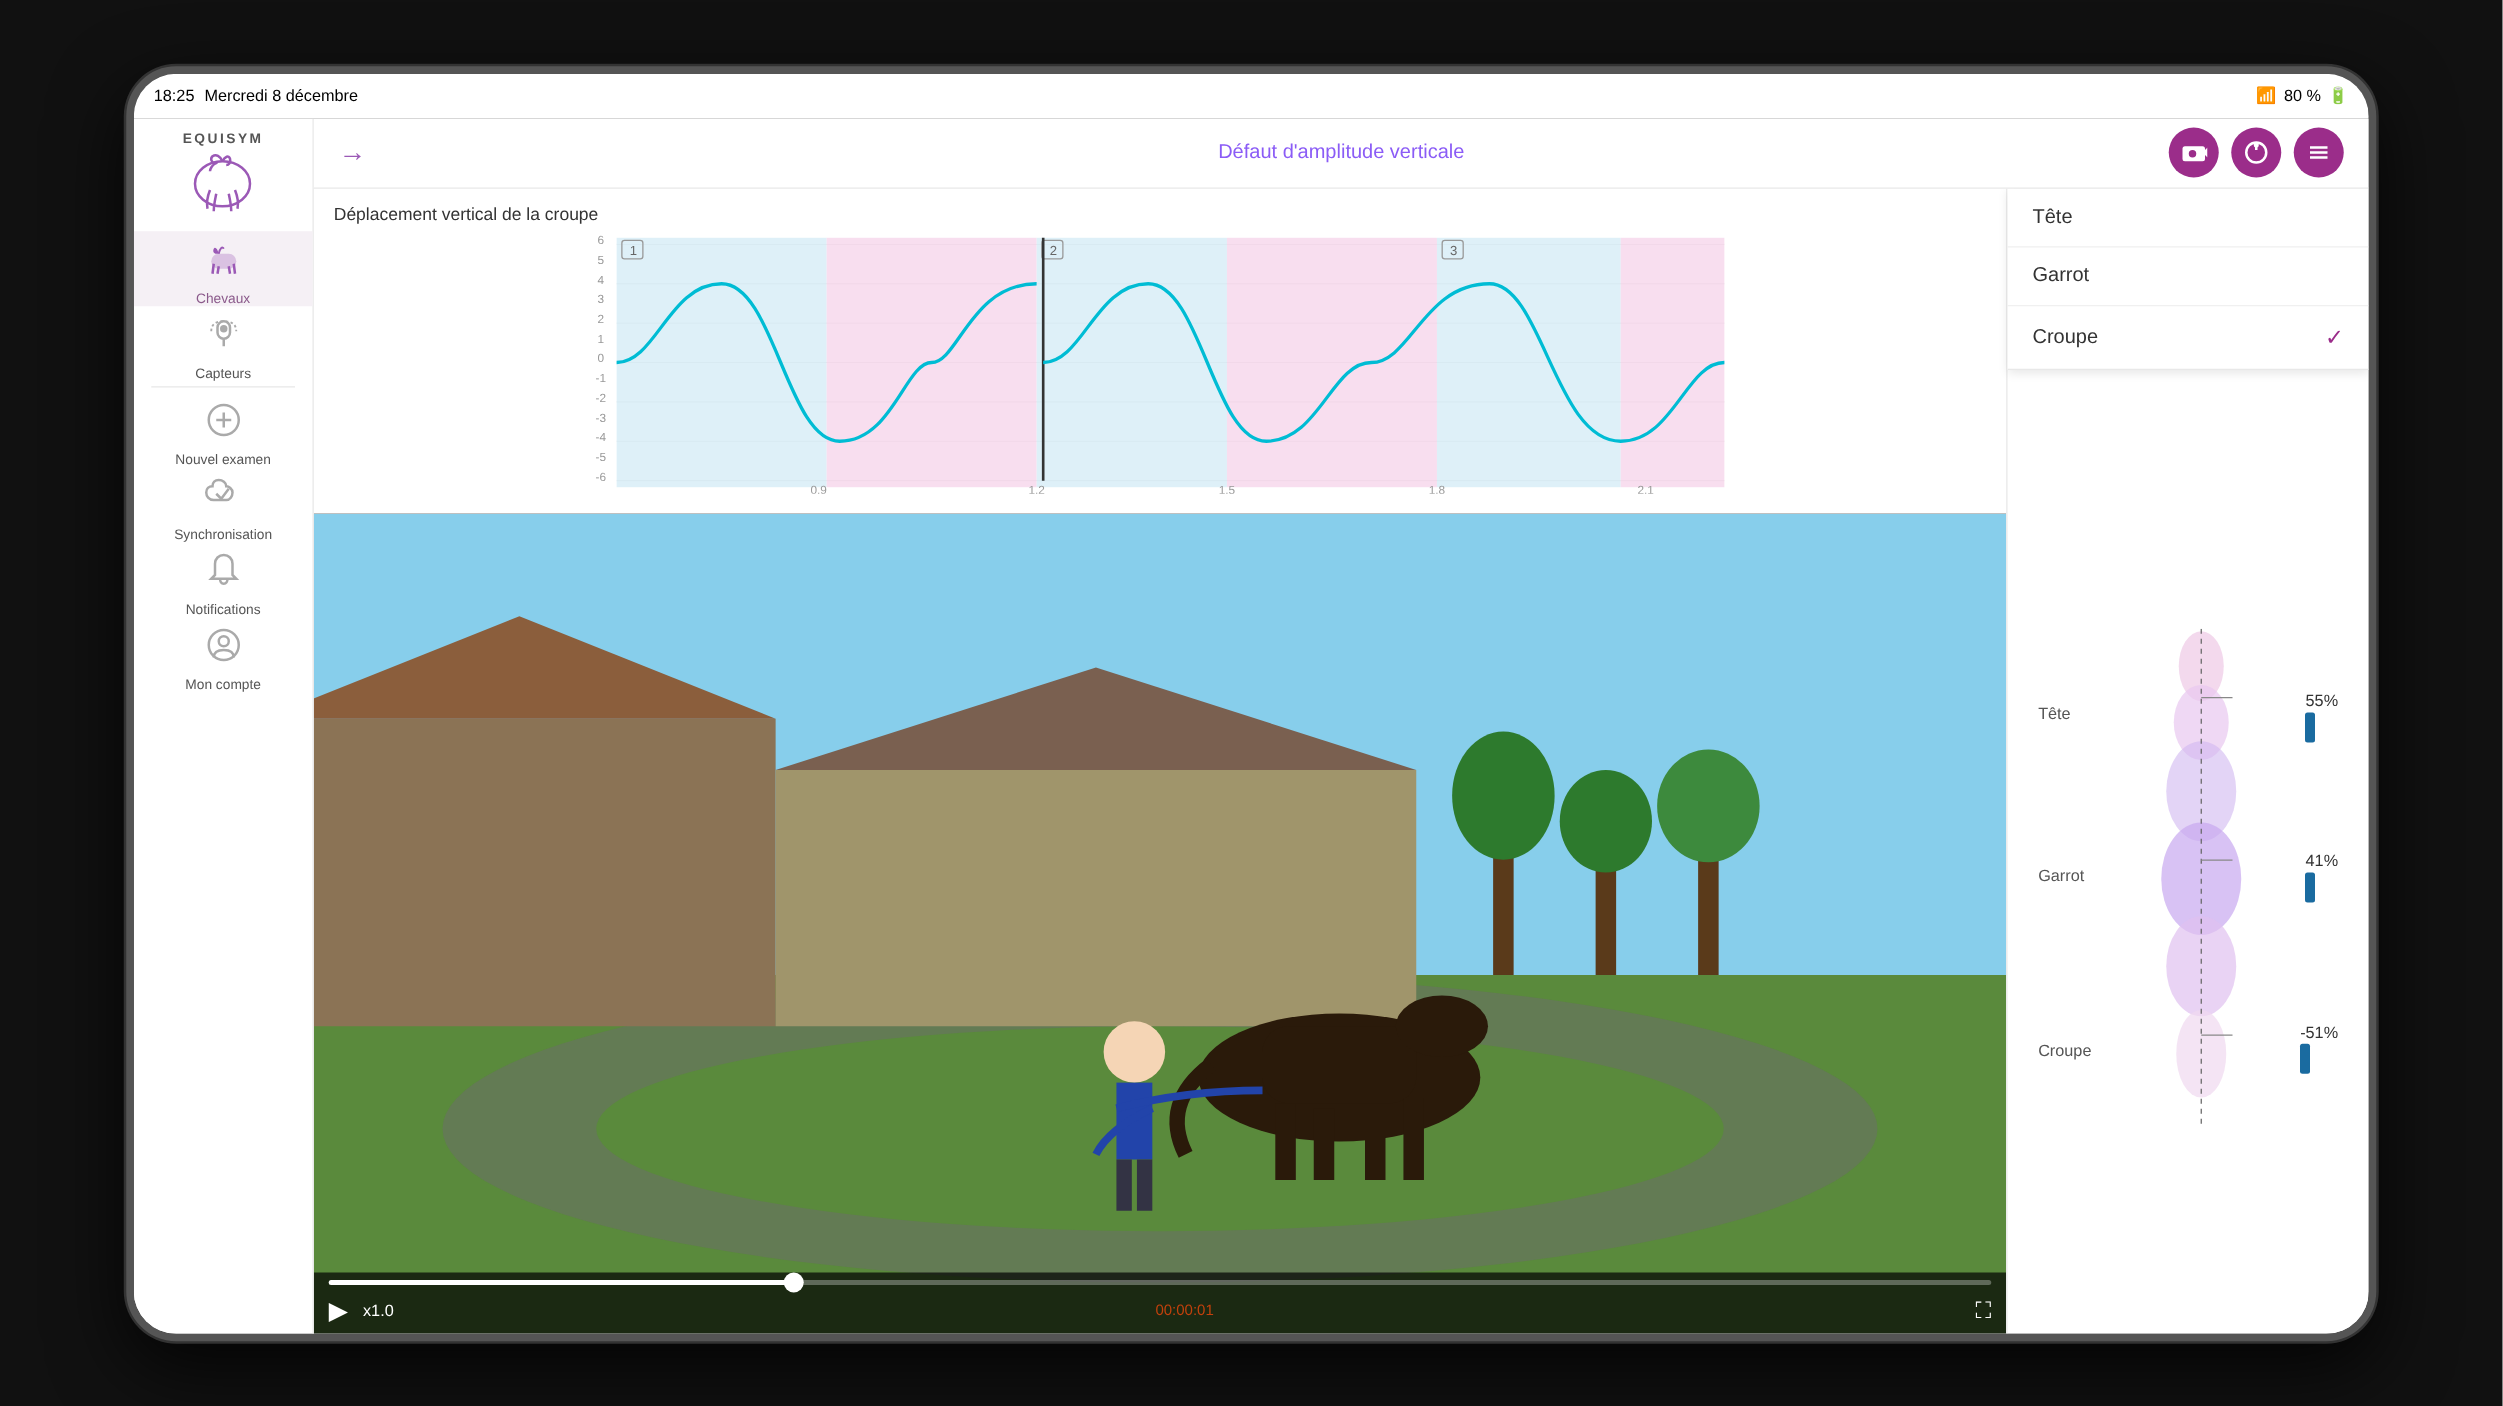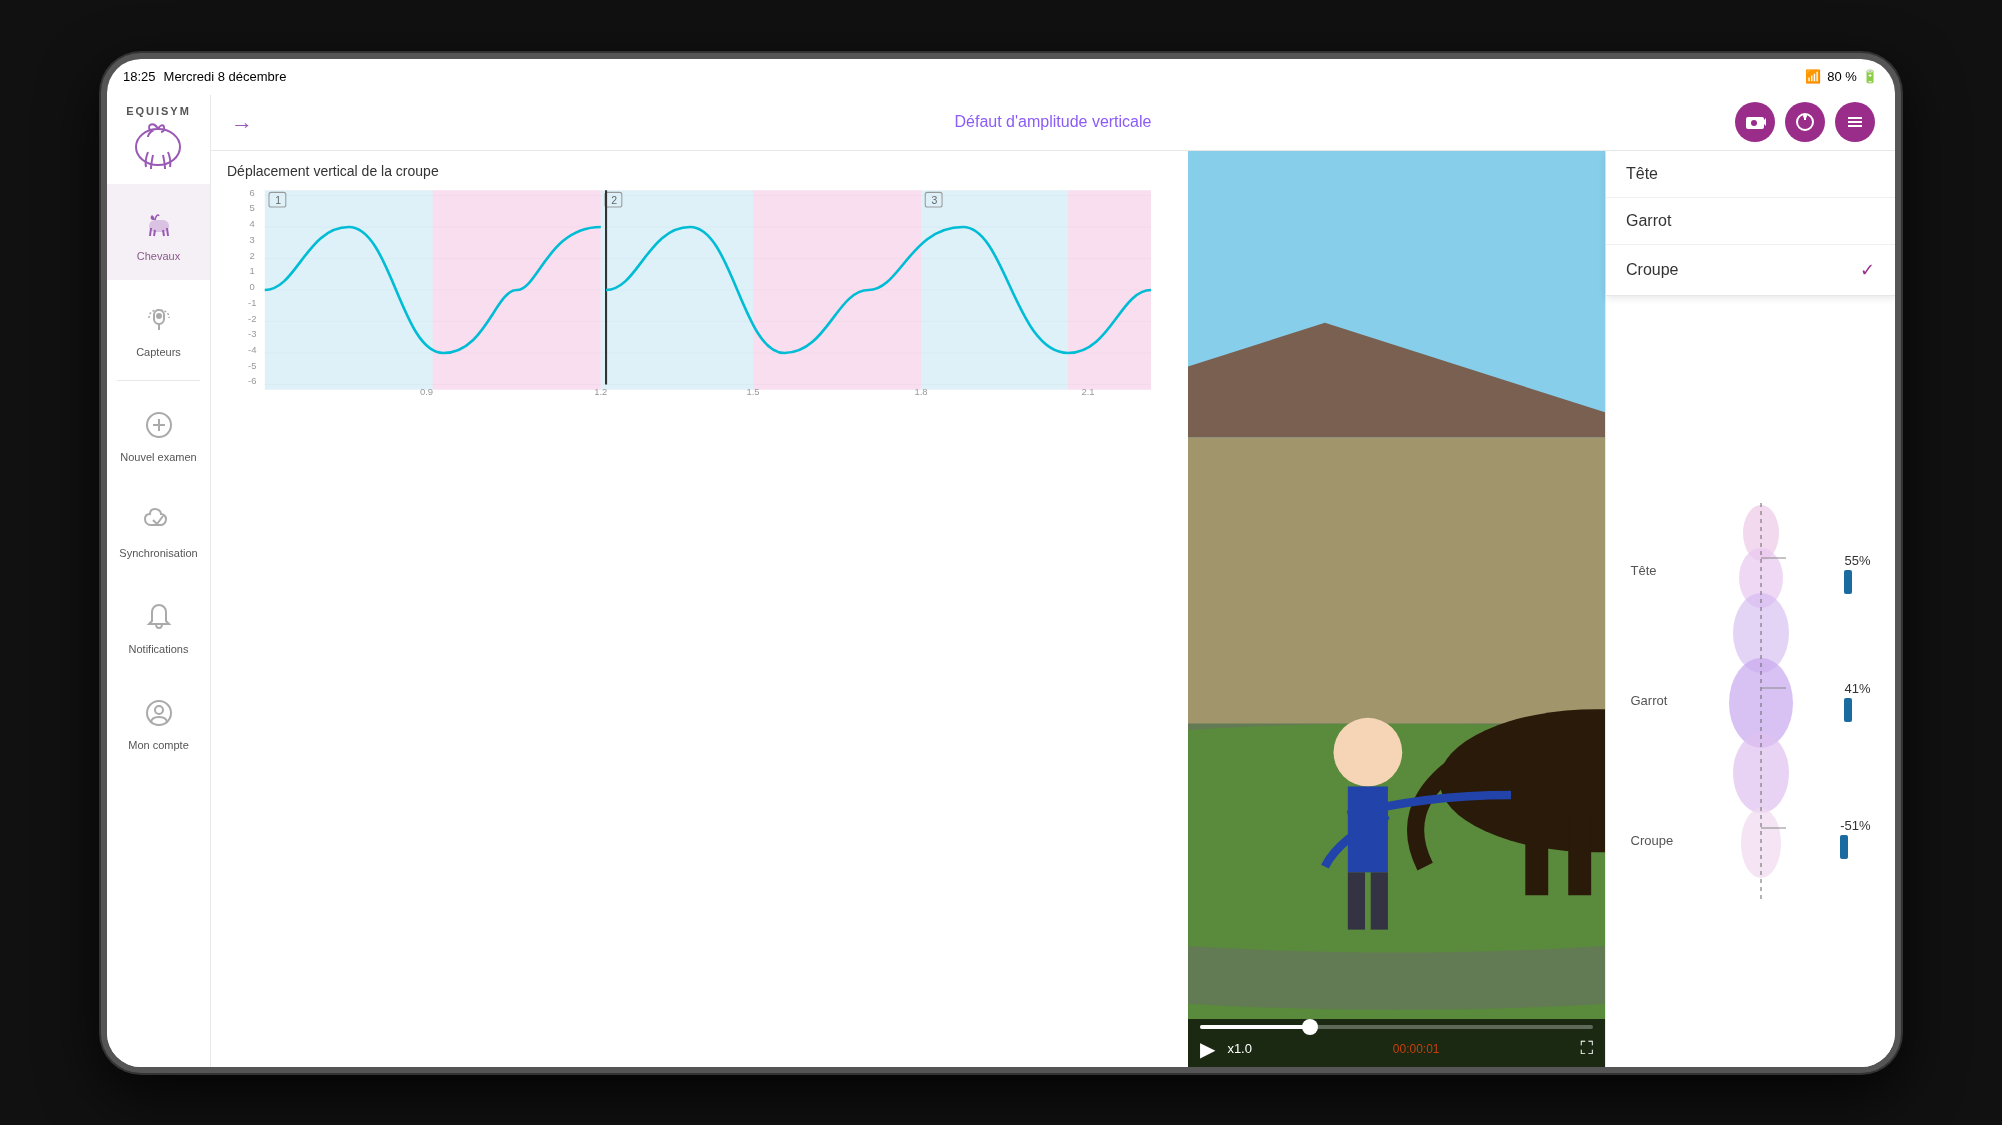--- a/index.html
+++ b/index.html
@@ -45,21 +45,21 @@
     
     .app-container {
       display: flex;
       flex: 1;
       background: #fff;
       overflow: hidden;
     }
 
     
     .sidebar {
-      width: 104px;
+      width: 144px;
       background: #fff;
       border-right: 1px solid #e8e8e8;
       display: flex;
       flex-direction: column;
       align-items: center;
       padding: 10px 0;
       flex-shrink: 0;
     }
     .logo {
       margin-bottom: 8px;
@@ -70,21 +70,21 @@
       font-weight: 700;
       letter-spacing: 2px;
       color: #555;
     }
 
     .sidebar-item {
       display: flex;
       flex-direction: column;
       align-items: center;
       width: 100%;
-      padding: 18px 6px;
+      padding: 0 6px;
       cursor: pointer;
       gap: 4px;
     }
     .sidebar-item.active {
       background: #f5f0f5;
     }
     .sidebar-item-icon {
       width: 44px;
       height: 44px;
       display: flex;
@@ -167,20 +167,21 @@
     .content-area {
       flex: 1;
       display: flex;
       overflow: hidden;
     }
 
     
     .left-panel {
       flex: 1;
       display: flex;
+      flex-direction: column;
       overflow: hidden;
       position: relative;
     }
 
     
     .chart-area {
       background: #fff;
       padding: 12px 16px 8px;
       flex-shrink: 0;
       height: 260px;

